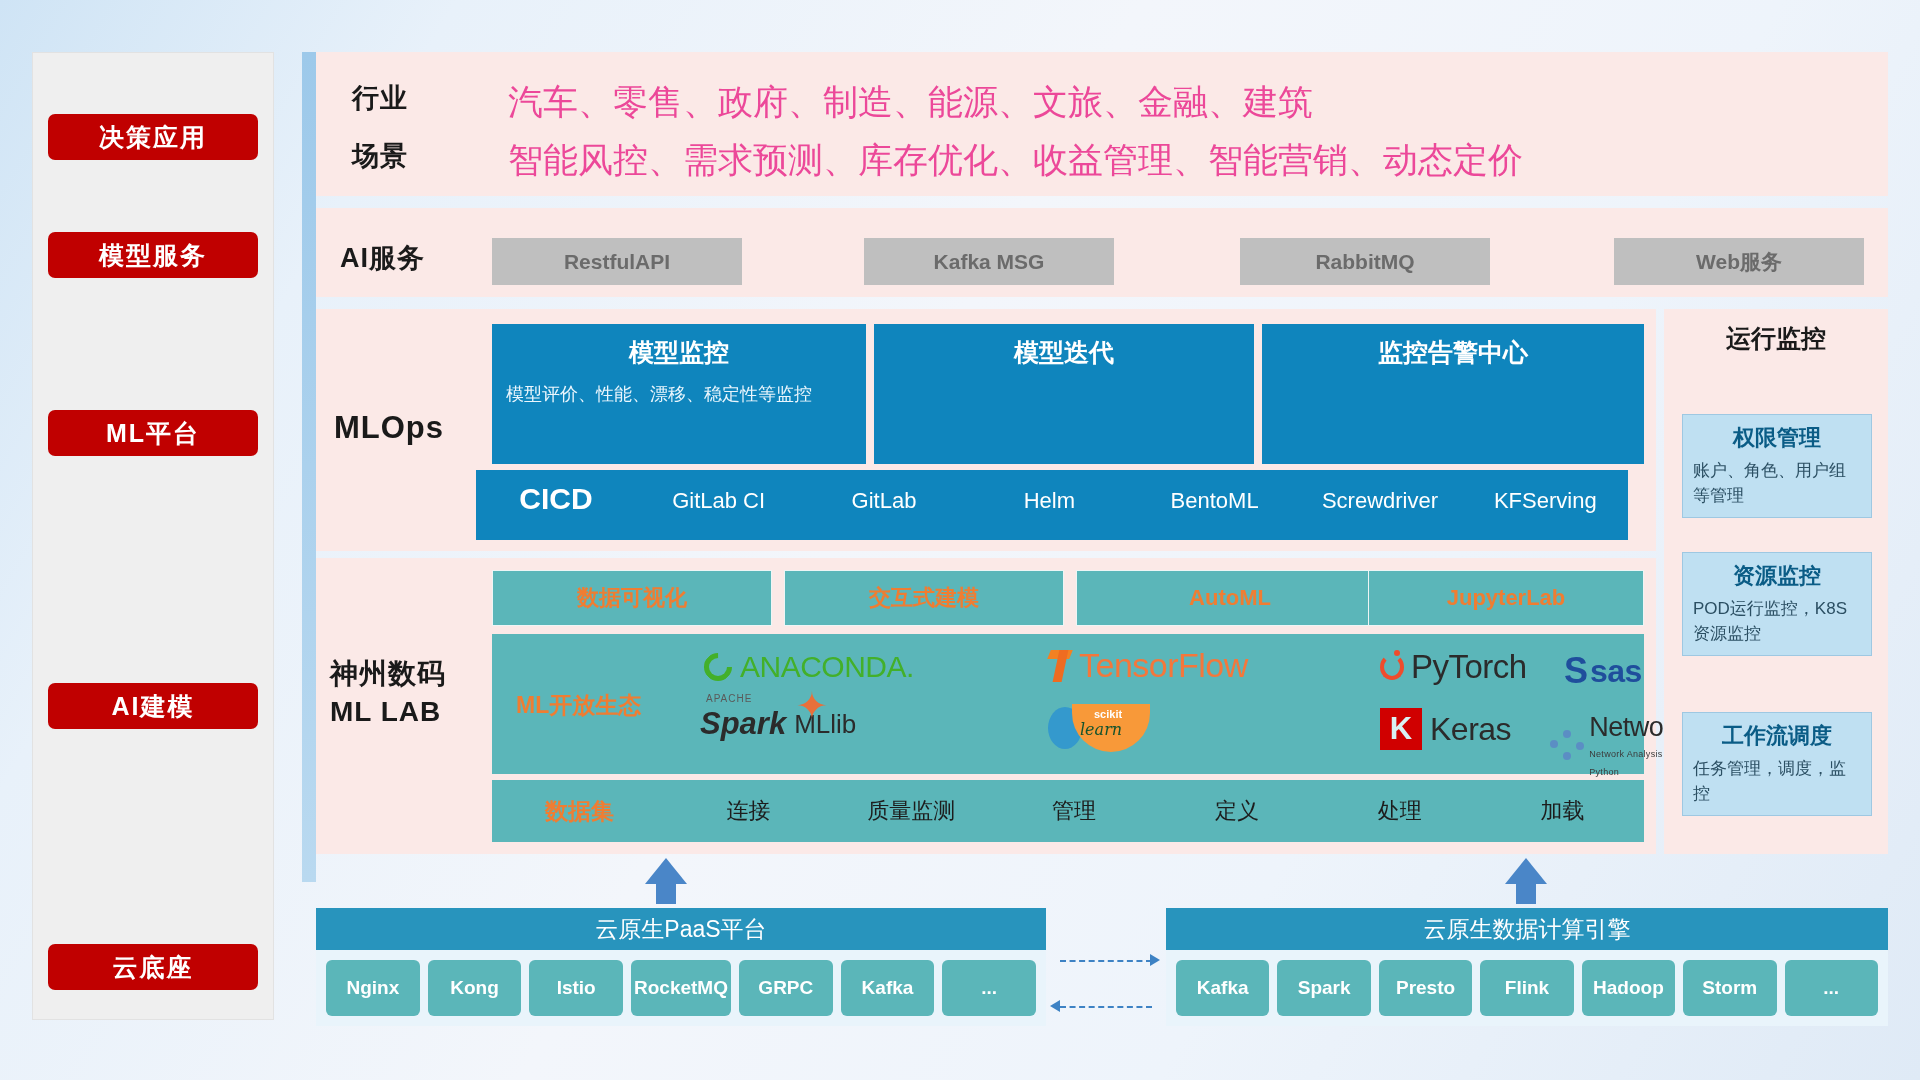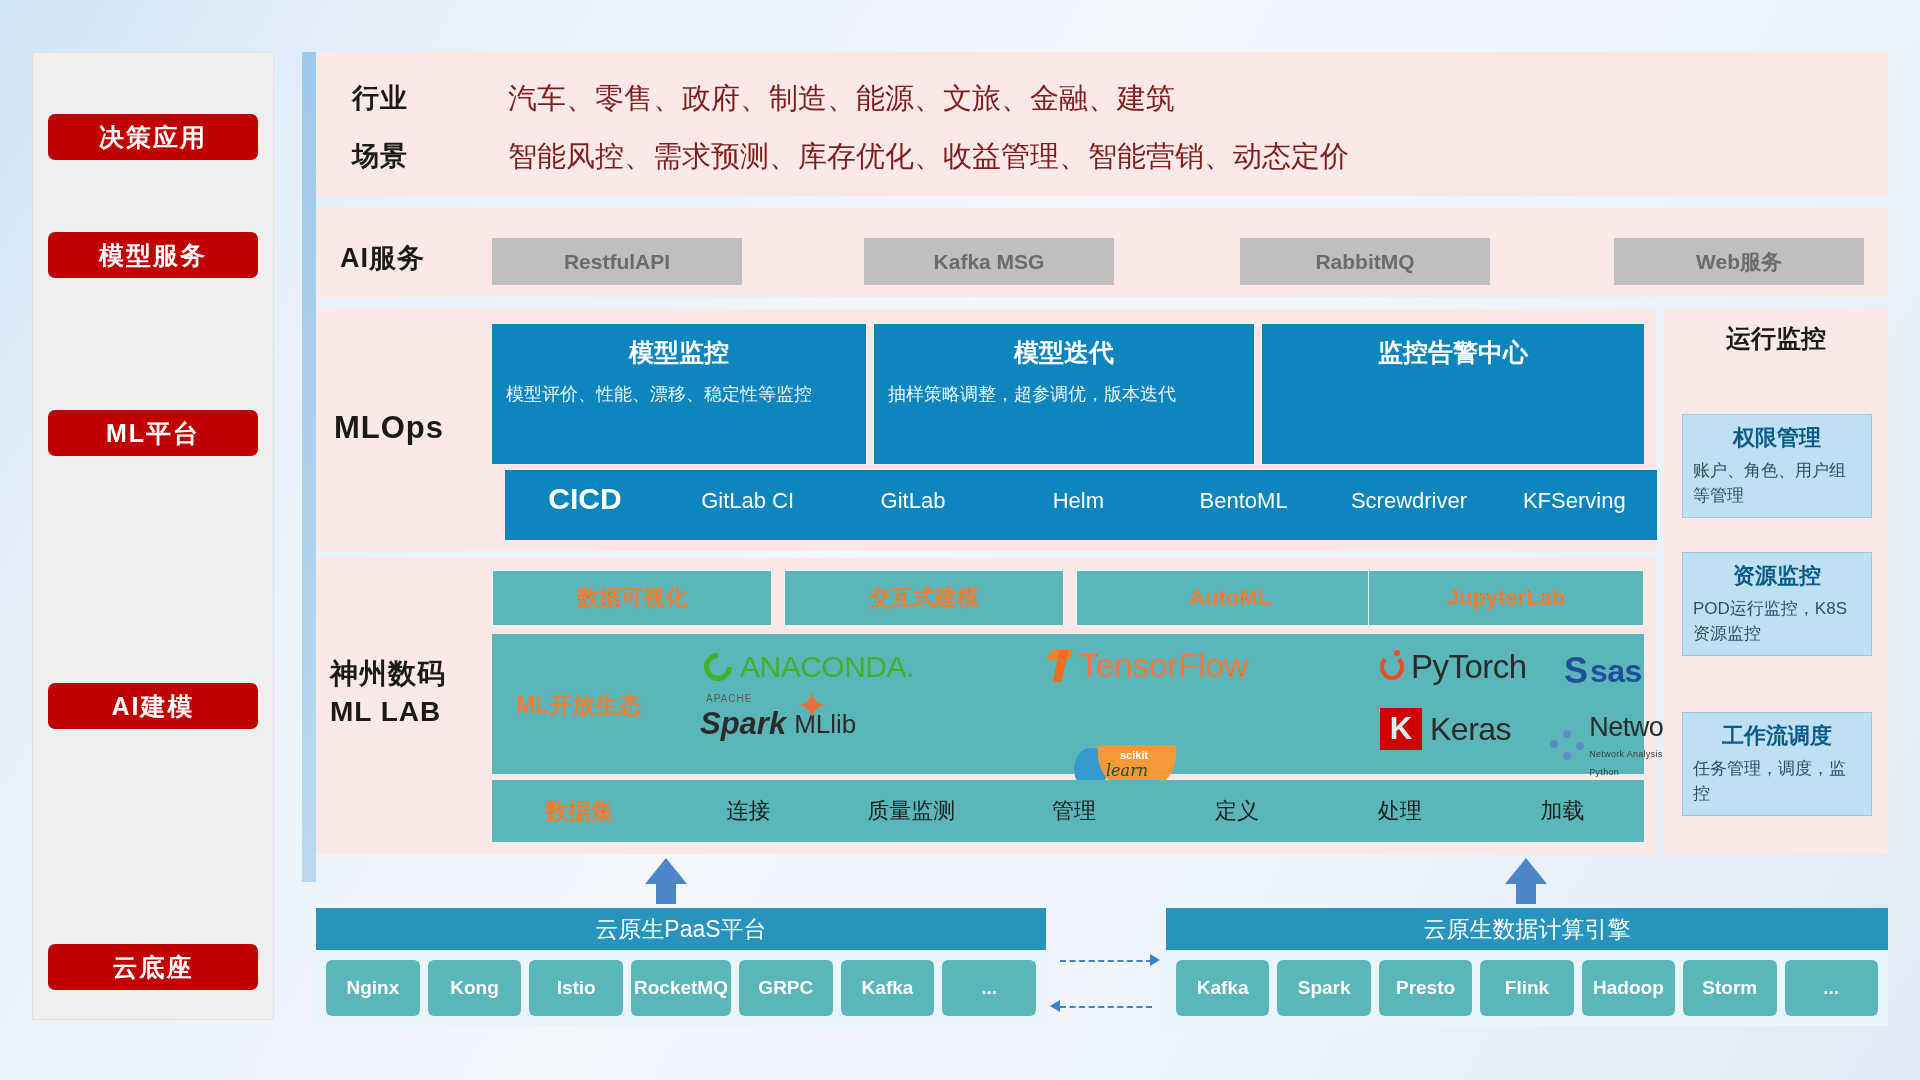--- a/index.html
+++ b/index.html
@@ -59,22 +59,22 @@
 
   .row-label {
     position: absolute;
     font-weight: bold; color: #1a1a1a;
     font-size: 27px;
     letter-spacing: 1px;
   }
 
   .muted-text {
     position: absolute;
-    color: #7f1d1d;
-    font-size: 29px;
+    color: #ec4899;
+    font-size: 35px;
     white-space: nowrap;
     font-family: Liberation Mono, monospace;
   }
 
   
   .svc-chip {
     position: absolute; top: 238px;
     height: 47px;
     background: #bfbfbf;
     color: #6b6b6b;
@@ -92,21 +92,21 @@
   }
   .mlops-card .t {
     text-align: center; font-size: 25px; font-weight: bold;
     margin-bottom: 12px;
   }
   .mlops-card .d {
     font-size: 18px; line-height: 1.45; color: #eaf6fd;
   }
 
   .cicd-bar {
-    position: absolute; left: 505px; top: 470px;
+    position: absolute; left: 476px; top: 470px;
     width: 1152px; height: 70px;
     background: #0f85bd;
     display: flex; align-items: flex-start;
   }
   .cicd-title {
     color: #fff; font-size: 30px; font-weight: bold;
     width: 160px; text-align: center; padding-top: 12px;
     flex: 0 0 auto;
   }
   .cicd-item {
@@ -319,21 +319,20 @@
 
   <div class="band band-ml"></div>
   <div class="row-label" style="left:334px; top:410px; font-size:31px;">MLOps</div>
 
   <div class="mlops-card" style="left:492px; width:374px;">
     <div class="t">模型监控</div>
     <div class="d">模型评价、性能、漂移、稳定性等监控</div>
   </div>
   <div class="mlops-card" style="left:874px; width:380px;">
     <div class="t">模型迭代</div>
-    <div class="d">抽样策略调整，超参调优，版本迭代</div>
   </div>
   <div class="mlops-card" style="left:1262px; width:382px;">
     <div class="t">监控告警中心</div>
   </div>
 
   <div class="cicd-bar">
     <div class="cicd-title">CICD</div>
     <div class="cicd-item">GitLab CI</div>
     <div class="cicd-item">GitLab</div>
     <div class="cicd-item">Helm</div>
@@ -380,21 +379,21 @@
       <span class="sas-mark">S</span>
       <span class="logo-txt" style="color:#1f4e9c; font-size:32px; font-weight:bold;">sas</span>
     </div>
 
     <div class="logo spark-wrap" style="left:208px; top:72px;">
       <span class="spark-apache">APACHE</span>
       <span class="spark-star">✦</span>
       <span class="spark-text">Spark</span>
       <span class="mllib-text">MLlib</span>
     </div>
-    <div class="logo" style="left:582px; top:70px;margin-top:41px;">
+    <div class="logo" style="left:556px; top:70px;">
       <span class="sk-blob"></span>
       <span class="sk-orange">
         <span class="sk-scikit">scikit</span>
         <span class="sk-learn">learn</span>
       </span>
     </div>
     <div class="logo" style="left:888px; top:74px;">
       <span class="keras-sq">
           <span>K</span>
         </span>

